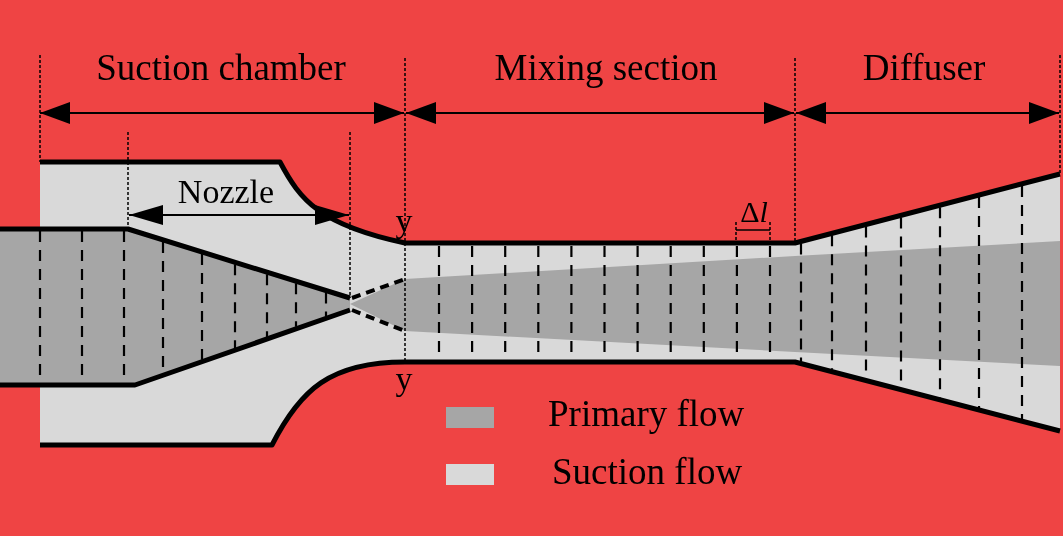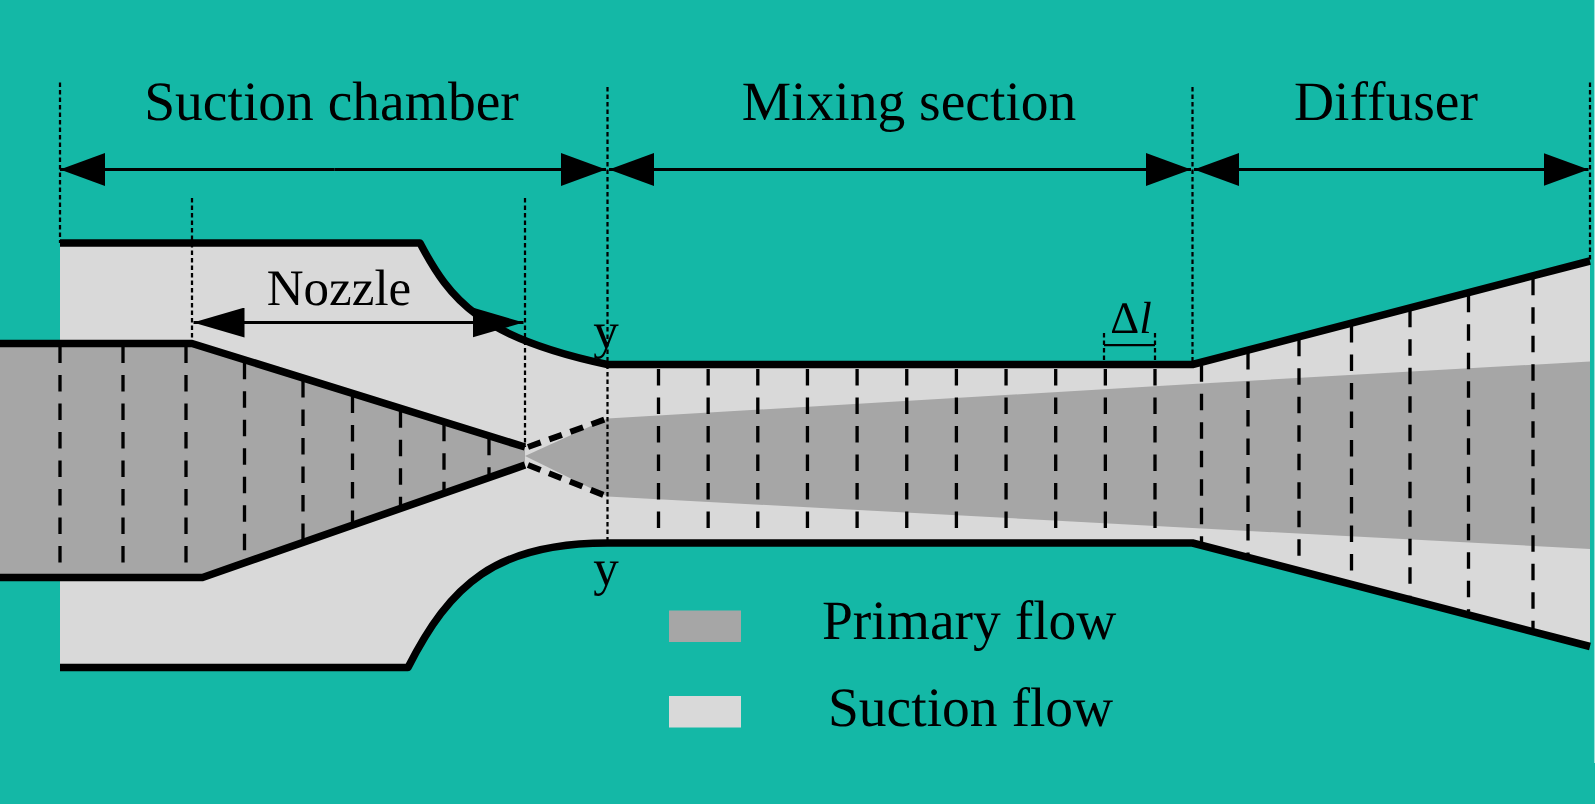--- a/index.html
+++ b/index.html
@@ -1,16 +1,16 @@
 <!DOCTYPE html>
 <html><head>
   <meta charset="utf-8">
   <style>
     html, body { margin: 0; padding: 0; background: #ffffff; }
-    #stage { position: relative; width: 1063px; height: 536px; overflow: hidden; background: #14b8a6; }
+    #stage { position: relative; width: 1063px; height: 536px; overflow: hidden; background: #ef4444; }
     svg { position: absolute; left: 0; top: 0; }
     .label { font-family: "Liberation Serif", "DejaVu Serif", serif; fill: #000000; }
     .big { font-size: 37px; }
     .mid { font-size: 34px; }
     .ylab { font-size: 34px; }
   </style>
 </head>
 <body>
 
 <div id="stage">

